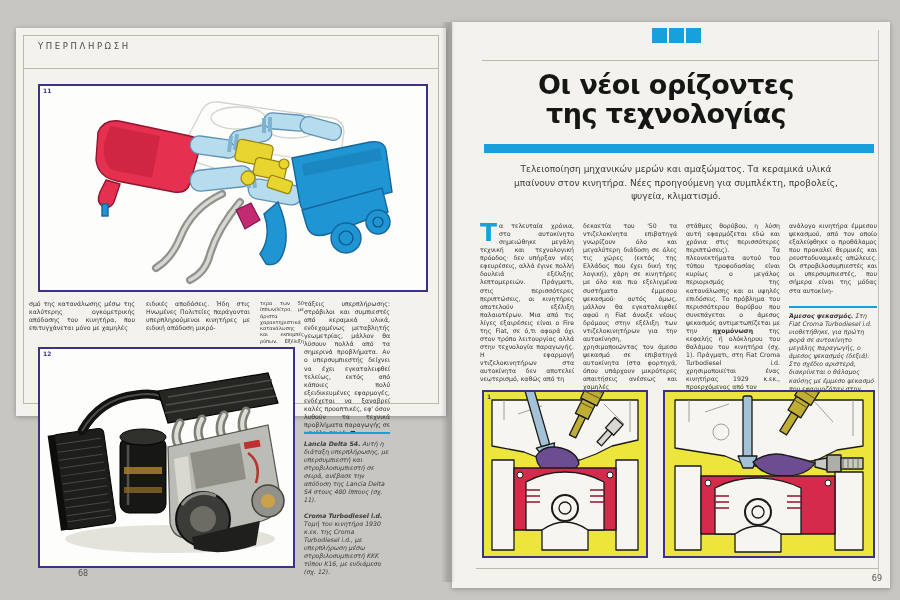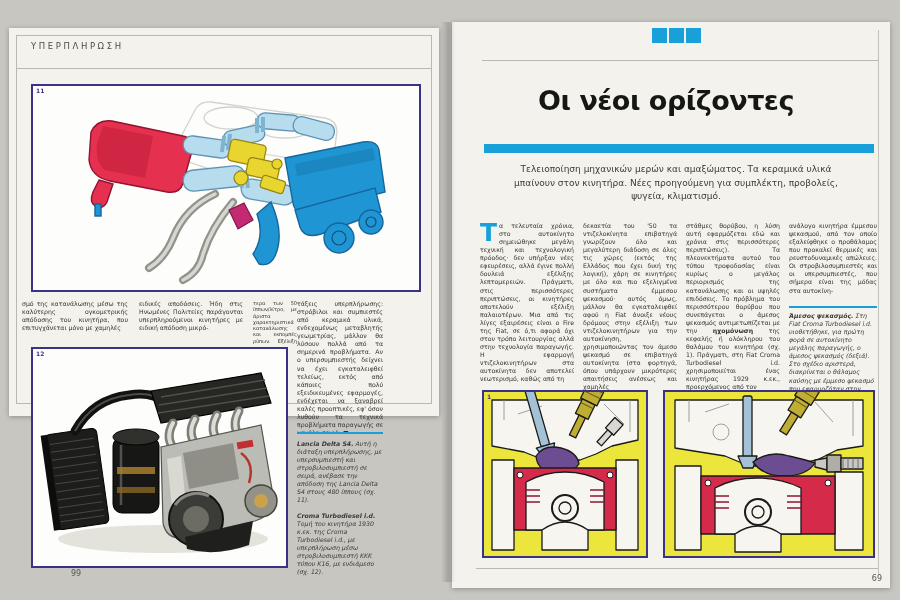--- a/index.html
+++ b/index.html
@@ -2,21 +2,21 @@
 <html style="--accent: #17a0da; --navy: #3a3286; --fig_yellow: #ece63c; --red_unit: #e5314f; --light_blue: #b7dcee; --mid_blue: #1f95d4; --gear_yellow: #e8d52f; --cyl_red: #d62a4b; --chamber_purple: #6d4d92; --injector_olive: #bfae33; --valve_blue: #a3c2d6; --paper: #f3f2ec; --backdrop: #c7c6c1;"><head>
 <meta charset="utf-8">
 <style>
   html,body{margin:0;padding:0;}
   body{
     width:900px;height:600px;overflow:hidden;position:relative;
     background:var(--backdrop,#c7c6c1);
     font-family:"DejaVu Sans","Liberation Sans",sans-serif;
   }
   .page{position:absolute;background:var(--paper,#f3f2ec);box-shadow:0 1px 5px rgba(0,0,0,.28);}
-  .page-left{left:9px;top:28px;width:430px;height:388px;}
+  .page-left{left:16px;top:28px;width:430px;height:388px;}
   .page-right{left:452px;top:22px;width:438px;height:566px;}
   .gutter{position:absolute;left:441px;top:22px;width:14px;height:560px;
     background:linear-gradient(90deg,rgba(0,0,0,0) 0%,rgba(0,0,0,.16) 50%,rgba(0,0,0,0) 100%);}
   .inner-border{position:absolute;left:7px;right:7px;top:7px;bottom:12px;border:1px solid #b9b8b1;pointer-events:none;}
 
   
   .kicker{position:absolute;left:22px;top:13px;font-size:8.5px;letter-spacing:2.6px;color:#4c4c48;}
   .rule{position:absolute;height:1px;background:#b9b8b1;}
   .rule-l-top{left:8px;right:8px;top:40px;}
   .fig{position:absolute;background:#fdfdfb;border:2px solid var(--navy,#3a3286);box-sizing:border-box;}
@@ -222,34 +222,35 @@
       <div class="caption">
         <span class="cap-title">Lancia Delta S4.</span>
         <span>Αυτή η διάταξη υπερπλήρωσης, με υπερσυμπιεστή και στροβιλοσυμπιεστή σε σειρά, ανέβασε την απόδοση της Lancia Delta S4 στους 480 ίππους (σχ. 11).</span>
       </div>
       <div class="caption">
         <span class="cap-title">Croma Turbodiesel i.d.</span>
         <span>Τομή του κινητήρα 1930 κ.εκ. της Croma Turbodiesel i.d., με υπερπλήρωση μέσω στροβιλοσυμπιεστή KKK τύπου K16, με ενδιάμεσο (σχ. 12).</span>
       </div>
     </div>
 
-    <div class="folio folio-left">99</div>
+    <div class="folio folio-left">68</div>
   </div>
 
   <div class="page page-right">
     <div class="sq-row">
       <span class="sq"></span>
       <span class="sq"></span>
       <span class="sq"></span>
     </div>
     <div class="rule rule-r-top"></div>
     <div class="edge-r"></div>
 
-    <h1 class="title" style="margin:16px">
+    <h1 class="title" style="margin:0">
       <span>Οι νέοι ορίζοντες</span>
+      <span>της τεχνολογίας</span>
     </h1>
     <div class="accent-bar"></div>
     <p class="standfirst">Τελειοποίηση μηχανικών μερών και αμαξώματος. Τα κεραμικά υλικά μπαίνουν στον κινητήρα. Νέες προηγούμενη για συμπλέκτη, προβολείς, ψυγεία, κλιματισμό.</p>
 
     <div class="col r-col r-col1">
       <span class="dropcap">Τ</span><span>α τελευταία χρόνια, στο αυτοκίνητο σημειώθηκε μεγάλη τεχνική και τεχνολογική πρόοδος· δεν υπήρξαν νέες εφευρέσεις, αλλά έγινε πολλή δουλειά εξέλιξης λεπτομερειών. Πράγματι, στις περισσότερες περιπτώσεις, οι κινητήρες αποτελούν εξέλιξη παλαιοτέρων. Μια από τις λίγες εξαιρέσεις είναι ο Fire της Fiat, σε ό,τι αφορά όχι στον τρόπο λειτουργίας αλλά στην τεχνολογία παραγωγής. Η εφαρμογή ντιζελοκινητήρων στα αυτοκίνητα δεν αποτελεί νεωτερισμό, καθώς από τη</span>
     </div>
     <div class="col r-col r-col2">δεκαετία του '50 τα ντιζελοκίνητα επιβατηγά γνωρίζουν όλο και μεγαλύτερη διάδοση σε όλες τις χώρες (εκτός της Ελλάδος που έχει δική της λογική), χάρη σε κινητήρες με όλο και πιο εξελιγμένα συστήματα έμμεσου ψεκασμού· αυτός όμως, μάλλον θα εγκαταλειφθεί αφού η Fiat άνοιξε νέους δρόμους στην εξέλιξη των ντιζελοκινητήρων για την αυτοκίνηση, χρησιμοποιώντας τον άμεσο ψεκασμό σε επιβατηγά αυτοκίνητα (στα φορτηγά, όπου υπάρχουν μικρότερες απαιτήσεις ανέσεως και χαμηλές</div>
     <div class="col r-col r-col3">
       <span>στάθμες θορύβου, η λύση αυτή εφαρμόζεται εδώ και χρόνια στις περισσότερες περιπτώσεις). Τα πλεονεκτήματα αυτού του τύπου τροφοδοσίας είναι κυρίως ο μεγάλος περιορισμός της κατανάλωσης και οι υψηλές επιδόσεις. Το πρόβλημα του περισσότερου θορύβου που συνεπάγεται ο άμεσος ψεκασμός αντιμετωπίζεται με την </span><b>ηχομόνωση</b><span> της κεφαλής ή ολόκληρου του θαλάμου του κινητήρα (σχ. 1). Πράγματι, στη Fiat Croma Turbodiesel i.d. χρησιμοποιείται ένας κινητήρας 1929 κ.εκ., προερχόμενος από τον</span>

